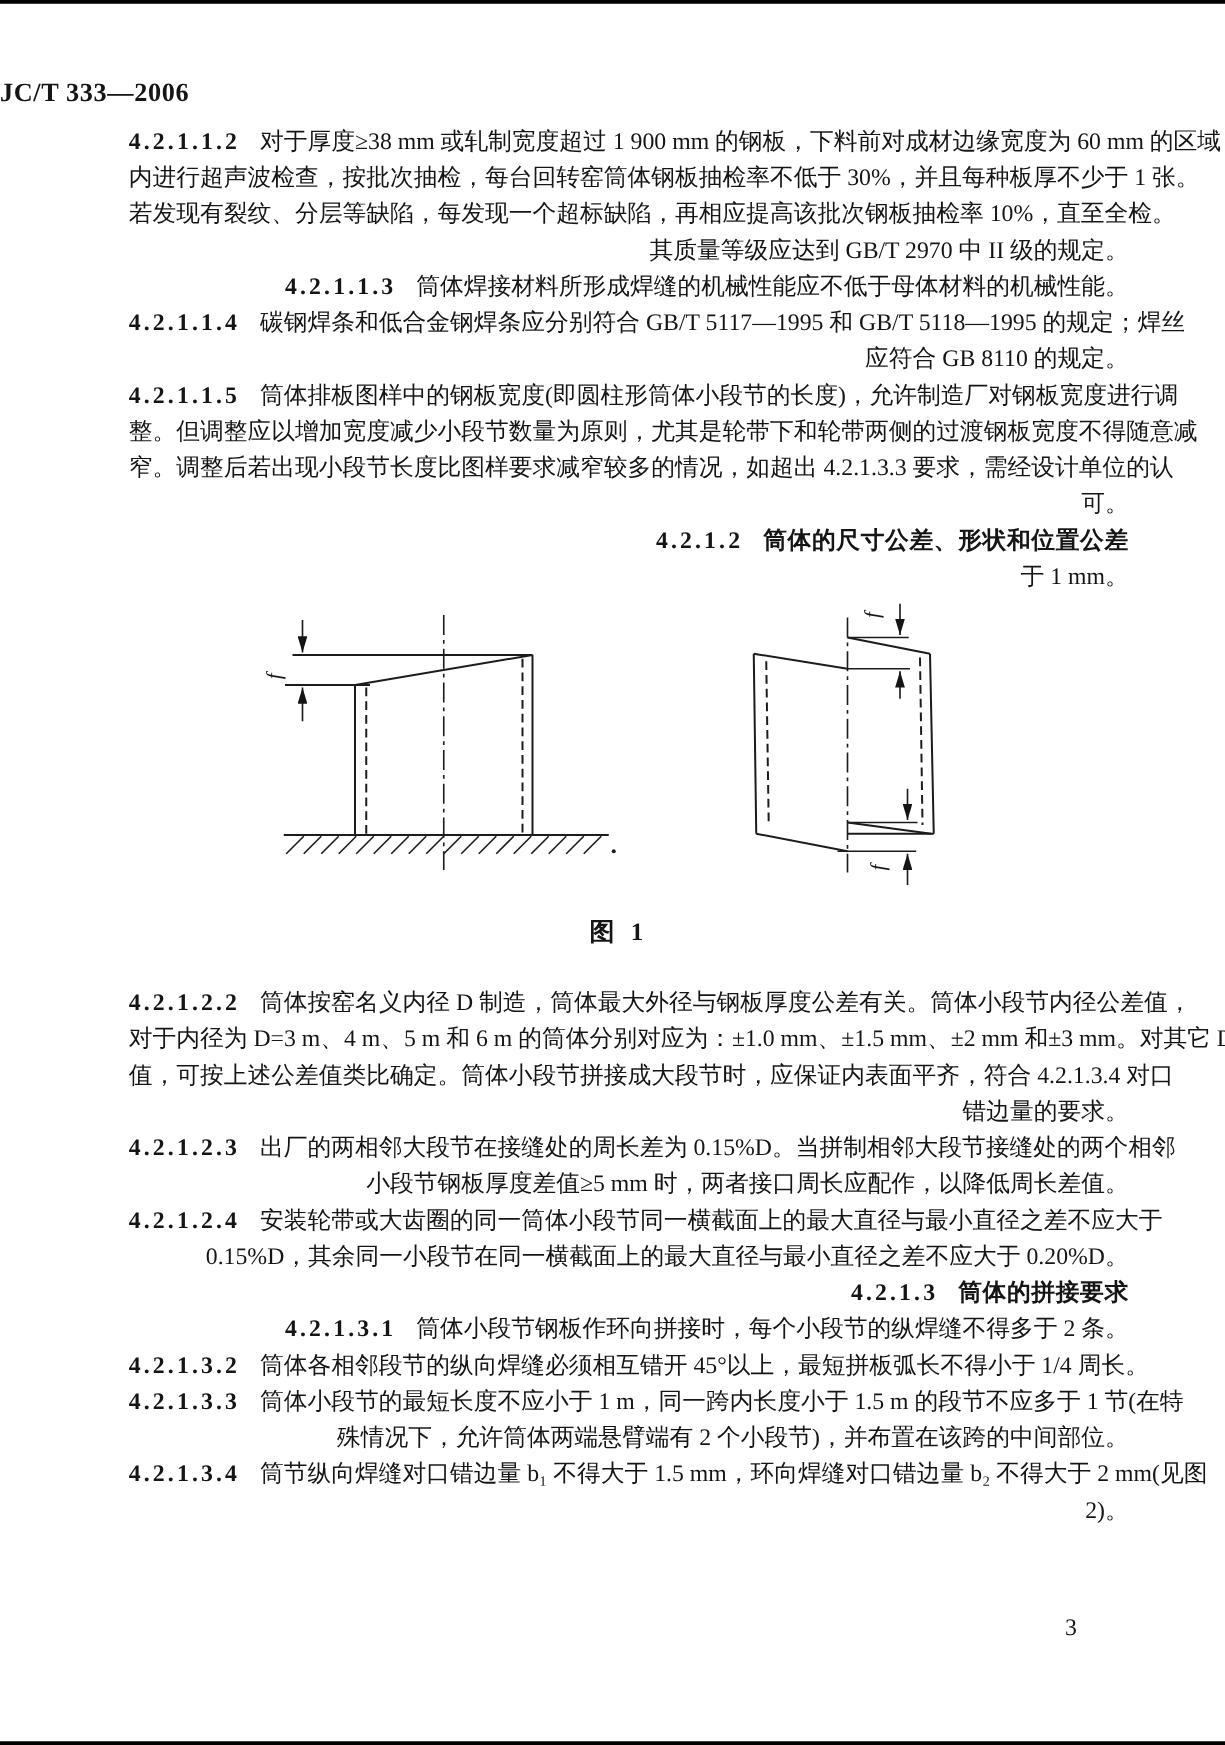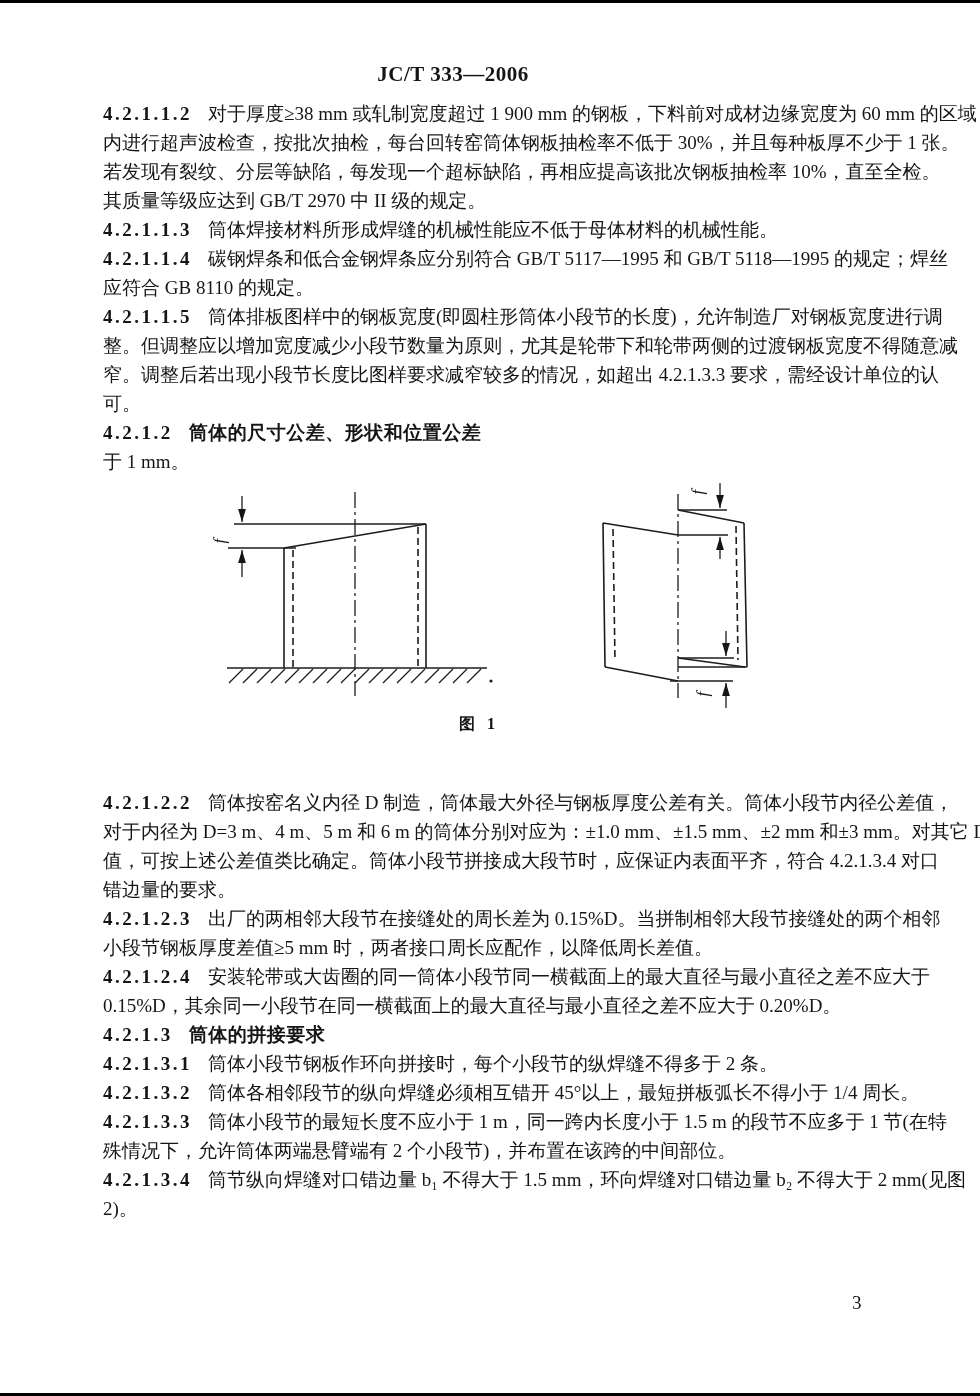--- a/index.html
+++ b/index.html
@@ -7,33 +7,33 @@
     width:980px;height:1396px;position:relative;
     background:#ffffff;color:#151515;
     font-family:"Liberation Serif","DejaVu Serif",serif;
     overflow:hidden;
   }
   .edge{position:absolute;left:0;width:980px;background:#000;}
   .edge.top{top:0;height:3px;}
   .edge.bottom{bottom:0;height:3px;}
   .header-right{
     position:absolute;top:62px;left:0;width:906px;
-    text-align:center;font-size:21px;font-weight:bold;
+    text-align:left;font-size:21px;font-weight:bold;
     letter-spacing:0.5px;white-space:nowrap;
   }
-  .textblock{position:absolute;left:103px;width:800px;}
+  .textblock{position:absolute;left:103px;width:800px;text-align:right;}
   #block1{top:99px;}
   #block2{top:749px;margin-top:39px;}
   .ln{height:29px;line-height:29px;font-size:19px;white-space:nowrap;}
   .cnum{font-weight:bold;letter-spacing:2.5px;margin-right:16px;font-style:normal;}
   .hd{font-weight:bold;letter-spacing:0.5px;}
   .figure-wrap{position:absolute;left:180px;top:470px;width:615px;height:245px;}
   .fig-caption{
-    position:absolute;top:714px;left:0;width:958px;text-align:center;
-    font-size:16px;letter-spacing:4px;font-weight:bold;
+    position:absolute;top:732px;left:0;width:958px;text-align:center;
+    font-size:20px;letter-spacing:4px;font-weight:bold;padding-left:16px;
   }
   .page-number{position:absolute;top:1292px;left:852px;font-size:19px;}
   svg text.flabel{
     font-family:"Liberation Serif","DejaVu Serif",serif;
     font-style:italic;font-size:17px;fill:#151515;
   }
 </style>
 </head>
 <body>
 

